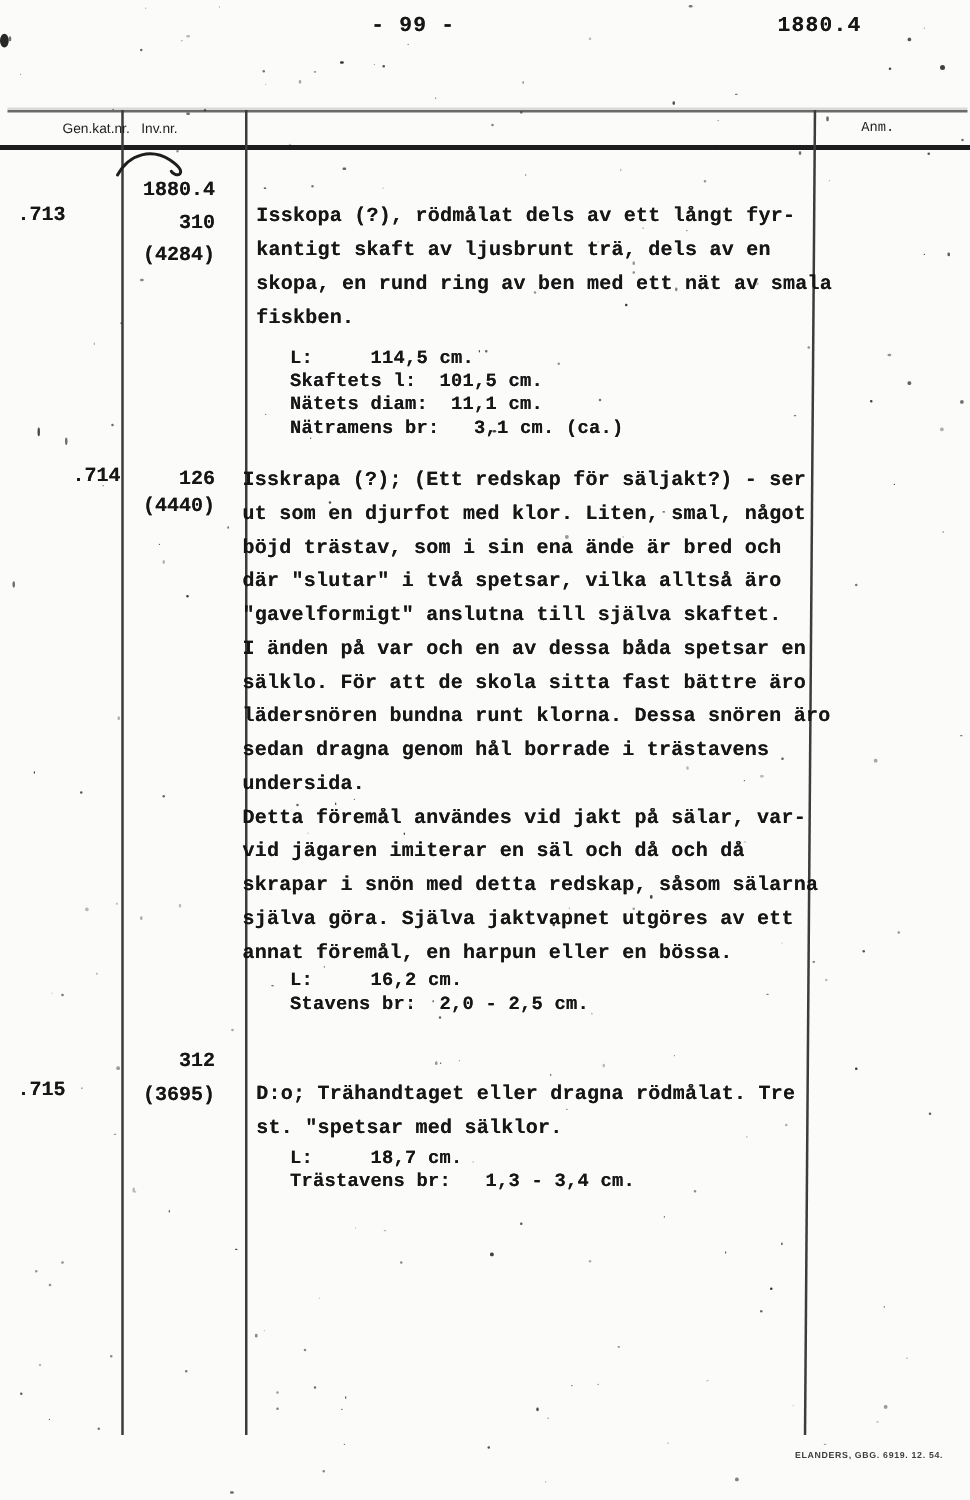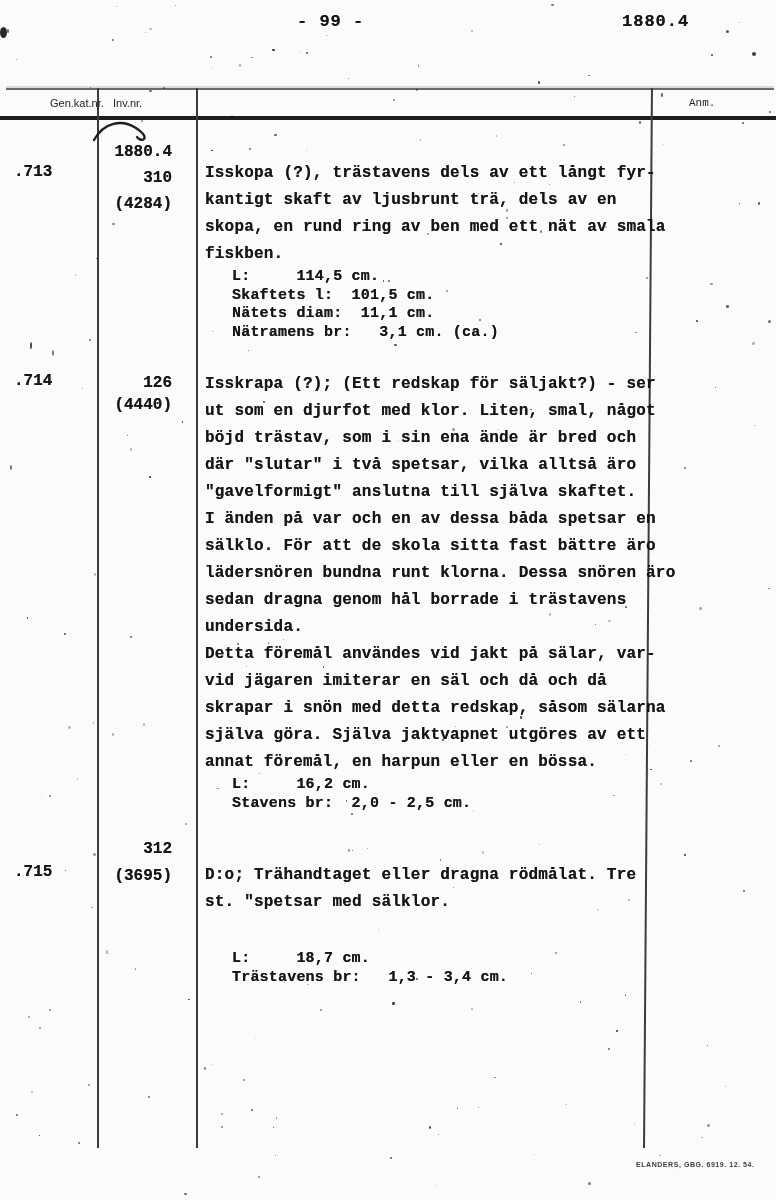--- a/index.html
+++ b/index.html
@@ -52,35 +52,35 @@
 
   <svg class="swoosh" width="64" height="28" viewBox="0 0 64 28">
     <path d="M2,22 C12,4 30,1 44,10 C50,14 54,18 52,21 C50,23 46,21 45,19" fill="none" stroke="#1e1e1e" stroke-width="2.4" stroke-linecap="round"></path>
   </svg>
 
   <div class="entry">
     <div class="gen-col tw" style="top:163px;">.713</div>
     <div class="inv-col tw" style="top:139px;">1880.4
 310
 (4284)</div>
-    <div class="para tw" style="left:205px;top:160px;">Isskopa (?), trästavens dels av ett långt fyr-
+    <div class="para tw" style="left:205px;top:160px;">Isskopa (?), rödmålat dels av ett långt fyr-
 kantigt skaft av ljusbrunt trä, dels av en
 skopa, en rund ring av ben med ett nät av smala
 fiskben.</div>
-    <div class="meas tw" style="left:232px;top:268px;">L:     114,5 cm.
+    <div class="meas tw" style="left:232px;top:278px;">L:     114,5 cm.
 Skaftets l:  101,5 cm.
 Nätets diam:  11,1 cm.
 Nätramens br:   3,1 cm. (ca.)</div>
   </div>
 
   <div class="entry">
-    <div class="gen-col tw" style="top:372px;">.714</div>
+    <div class="gen-col tw" style="top:372px;margin-left:44px;">.714</div>
     <div class="inv-col tw" style="top:372px;line-height:22px;">126
 (4440)</div>
-    <div class="para tw" style="left:205px;top:371px;">Isskrapa (?); (Ett redskap för säljakt?) - ser
+    <div class="para tw" style="left:194px;top:371px;">Isskrapa (?); (Ett redskap för säljakt?) - ser
 ut som en djurfot med klor. Liten, smal, något
 böjd trästav, som i sin ena ände är bred och
 där "slutar" i två spetsar, vilka alltså äro
 "gavelformigt" anslutna till själva skaftet.
 I änden på var och en av dessa båda spetsar en
 sälklo. För att de skola sitta fast bättre äro
 lädersnören bundna runt klorna. Dessa snören äro
 sedan dragna genom hål borrade i trästavens
 undersida.
 Detta föremål användes vid jakt på sälar, var-
@@ -91,21 +91,21 @@
     <div class="meas tw" style="left:232px;top:776px;">L:     16,2 cm.
 Stavens br:  2,0 - 2,5 cm.</div>
   </div>
 
   <div class="entry">
     <div class="gen-col tw" style="top:863px;">.715</div>
     <div class="inv-col tw" style="top:836px;line-height:27px;">312
 (3695)</div>
     <div class="para tw" style="left:205px;top:862px;">D:o; Trähandtaget eller dragna rödmålat. Tre
 st. "spetsar med sälklor.</div>
-    <div class="meas tw" style="left:232px;top:918px;margin-top:32px;">L:     18,7 cm.
+    <div class="meas tw" style="left:232px;top:918px;">L:     18,7 cm.
 Trästavens br:   1,3 - 3,4 cm.</div>
   </div>
 
   <div class="footer-mark">ELANDERS, GBG. 6919. 12. 54.</div>
 
   <div class="noise" id="noise">
       <div class="speck" style="left: 633.538px; top: 1123.61px; width: 0.88212px; height: 0.678389px; opacity: 0.278956;"></div>
       <div class="speck" style="left: 148.762px; top: 475.874px; width: 2.69701px; height: 2.32203px; opacity: 0.836598;"></div>
       <div class="speck" style="left: 757.883px; top: 202.493px; width: 2.49459px; height: 2.01816px; opacity: 0.663172;"></div>
       <div class="speck" style="left: 700.977px; top: 1136.94px; width: 1.80236px; height: 1.54159px; opacity: 0.325959;"></div>

